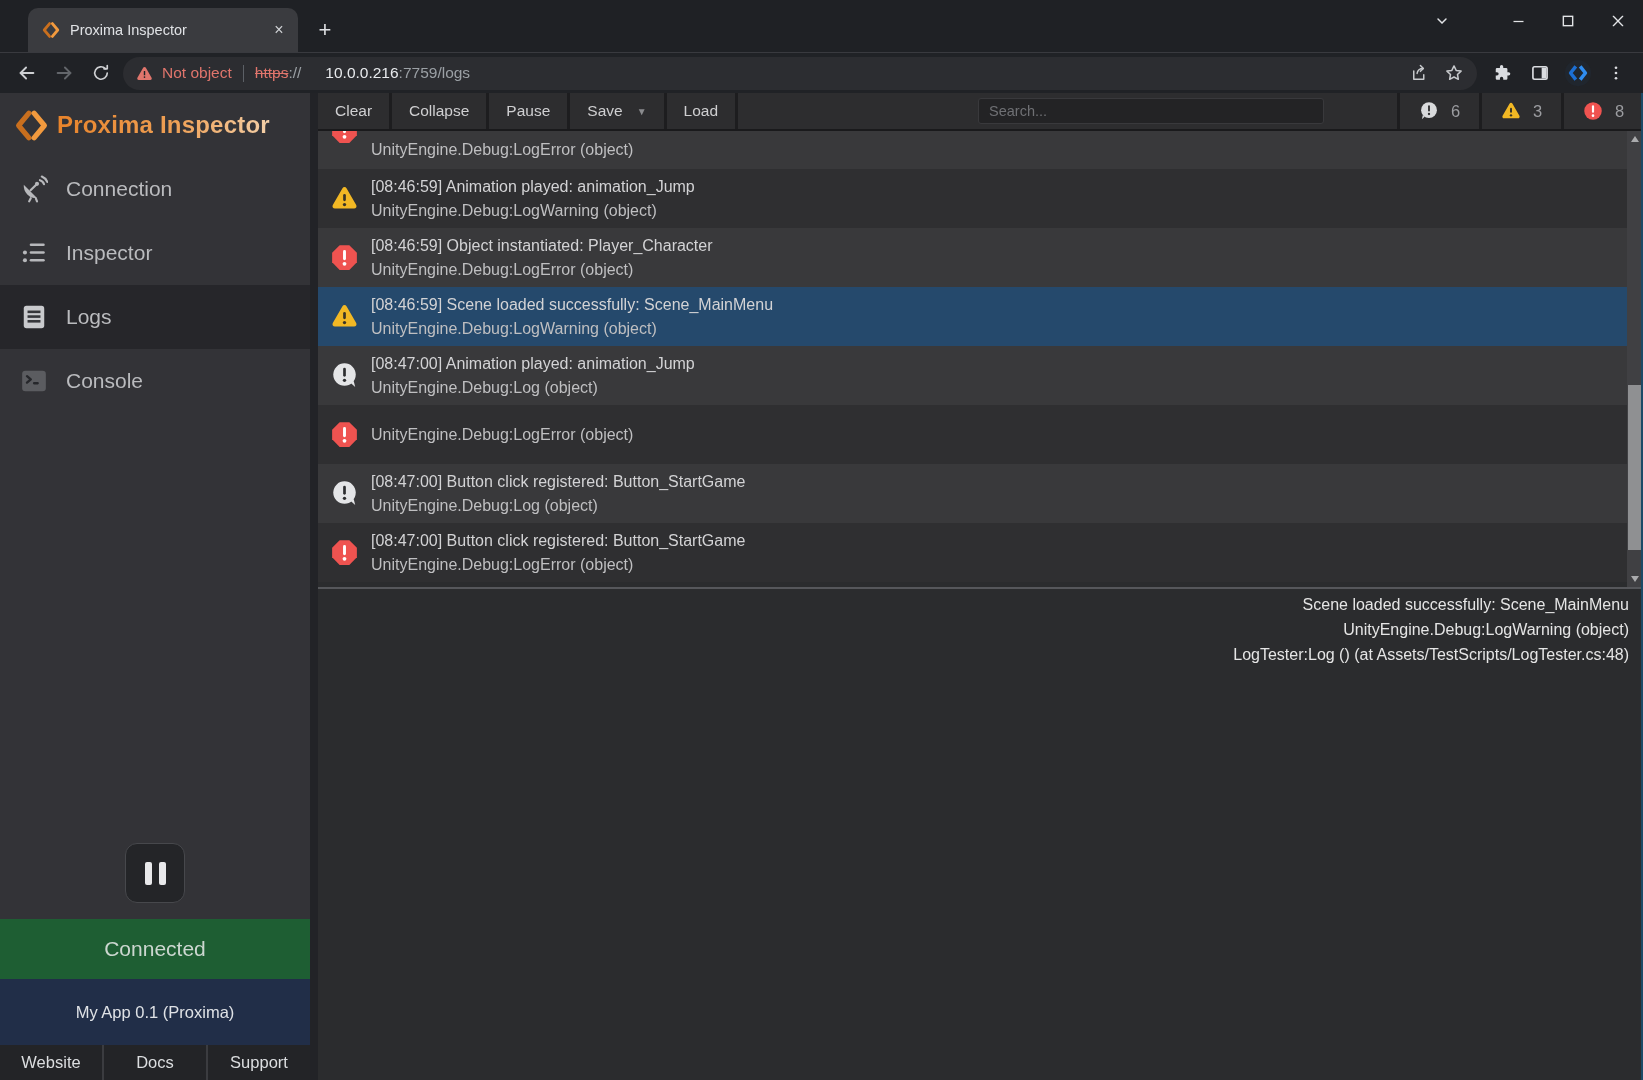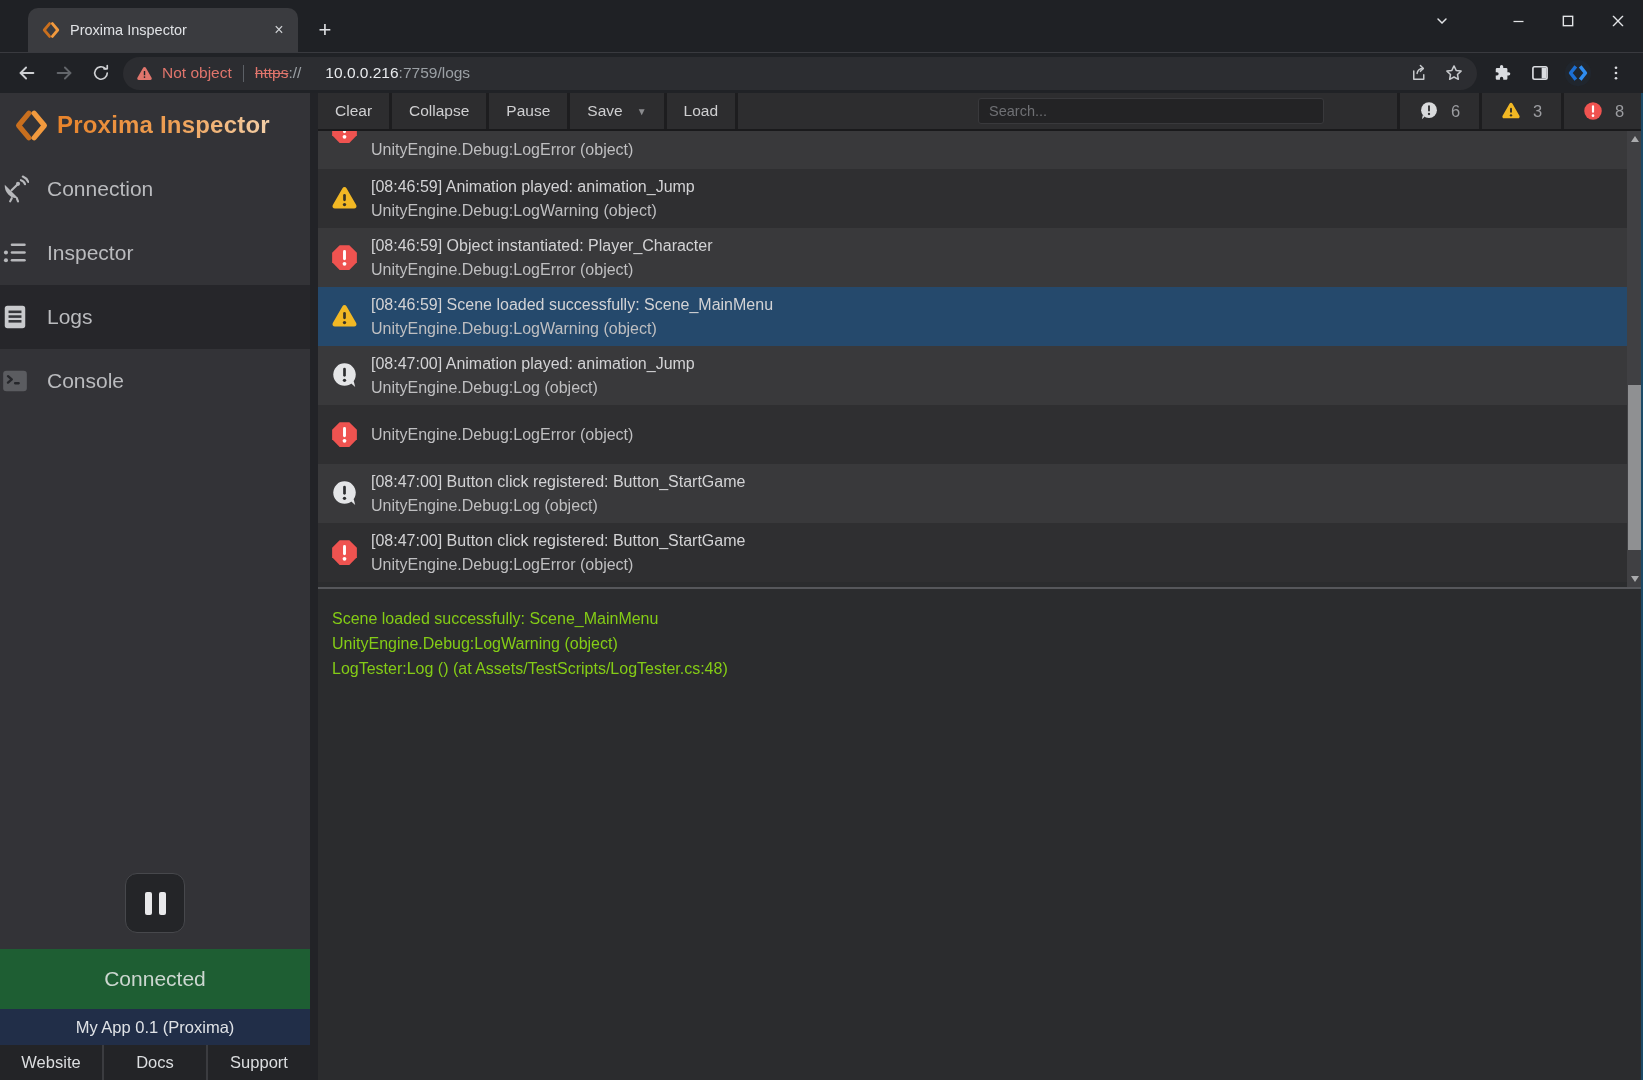--- a/index.html
+++ b/index.html
@@ -38,33 +38,33 @@
   .app { display:flex; height:987px; position:relative; }
   .right-edge { position:absolute; top:0; right:0; width:2px; height:100%; background:#1b4a67; }
 
   
   .sidebar { width:310px; background:#333337; display:flex; flex-direction:column; flex:none; }
   .logo { display:flex; align-items:center; gap:9px; padding:15px 0 15px 15px; height:64px; }
   .logo-mark { width:33px; height:33px; flex:none; }
   .logo-text { font-size:24px; font-weight:bold; letter-spacing:.2px;
                background:linear-gradient(90deg,#e8832a 0%,#efa055 55%,#f4d0a8 100%);
                -webkit-background-clip:text; background-clip:text; color:transparent; white-space:nowrap; }
-  .nav-item { height:64px; display:flex; align-items:center; gap:17px; 
+  .nav-item { height:64px; display:flex; align-items:center; gap:17px; padding-left:19px;
               color:#babbbe; font-size:21px; cursor:default; }
   .nav-item.active { background:#26262a; }
   .nav-icon { width:30px; height:30px; flex:none; display:flex; align-items:center; justify-content:center; }
   .nav-icon svg { width:28px; height:28px; }
   .sidebar-spacer { flex:1; }
   .pause-wrap { display:flex; justify-content:center; padding-bottom:16px; }
   .pause-btn { width:60px; height:60px; background:#242528; border:1px solid #47484c; border-radius:12px;
                display:flex; align-items:center; justify-content:center; gap:7px; }
   .pause-bar { width:7px; height:23px; background:#e9e9eb; border-radius:2px; }
   .connected-bar { height:60px; background:#1e5e33; color:#ccd7d0; font-size:21px;
                    display:flex; align-items:center; justify-content:center; }
-  .appname-bar { height:36px; background:#212e48; color:#dfe2e6; font-size:16.5px;
+  .appname-bar { height:66px; background:#212e48; color:#dfe2e6; font-size:16.5px;
                  display:flex; align-items:center; justify-content:center; }
   .sb-footer { height:35px; background:#232427; display:flex; }
   .sb-link { flex:1; display:flex; align-items:center; justify-content:center; color:#dcdee0; font-size:16.5px; }
   .sb-link + .sb-link { border-left:2px solid #3b3c40; }
 
   
   .main { flex:1; display:flex; flex-direction:column; background:#2b2c2e; border-left:8px solid #222327; min-width:0; }
 
   .toolbar { height:38px; background:#2d2d2f; border-bottom:2px solid #1a1a1c; display:flex; align-items:stretch; }
   .tb-btn { padding:0 17px; display:flex; align-items:center; color:#cfcfd1; font-size:15.5px;
@@ -93,21 +93,21 @@
   .log-row.partial .log-icon { margin-top:-14px; }
   .log-row.partial .l2 { margin-top:7px; }
 
   
   .scrollbar { position:absolute; top:0; right:0; bottom:0; width:16px; background:#404043; }
   .sb-arrow { position:absolute; left:0; width:16px; height:16px; display:flex; align-items:center; justify-content:center; }
   .sb-arrow.up { top:0; } .sb-arrow.down { bottom:0; }
   .sb-thumb { position:absolute; left:1px; width:14px; top:254px; height:165px; background:#8f9092; }
 
   .detail-divider { height:2px; background:#56575b; }
-  .detail-panel { flex:1; padding:17px 14px; font-size:16px; line-height:25px; color:#84cc16; overflow:hidden; }
+  .detail-panel { flex:1; padding:3px 14px; font-size:16px; line-height:25px; color:#e5e5e5; overflow:hidden;text-align:right; }
   .detail-line { white-space:nowrap; }
 </style>
 </head>
 <body>
 
 <div class="titlebar">
   <div class="tab">
     <span class="tab-favicon">
       <svg viewBox="0 0 32 32">
           <path d="M13.5 4.5 4 16l9.5 11.5" stroke="#c96f1e" stroke-width="5" fill="none" stroke-linejoin="round" stroke-linecap="round"></path>

